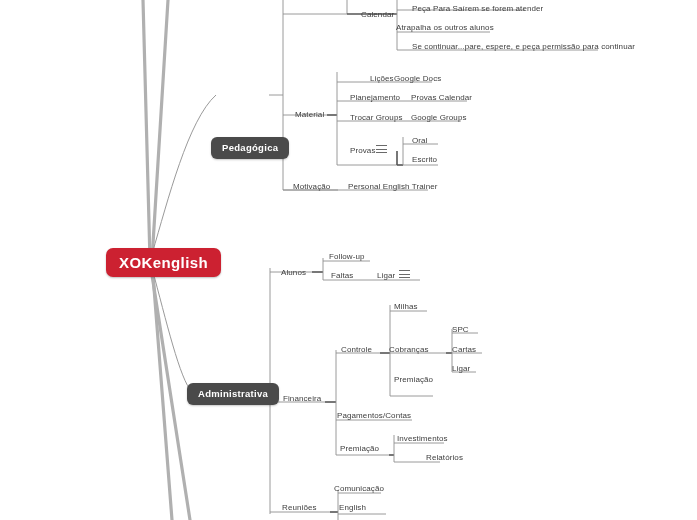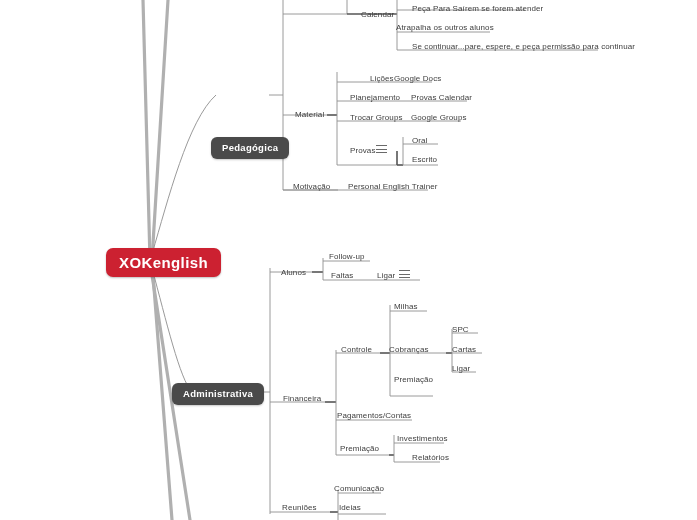--- a/index.html
+++ b/index.html
@@ -146,21 +146,21 @@
   </svg>
 
   <div class="node root" style="left:106px;top:248px;">
     <span>XOKenglish</span>
   </div>
 
   <div class="node branch" style="left:211px;top:90px;margin-top:47px;">
     <span>Pedagógica</span>
   </div>
 
-  <div class="node branch" style="left:172px;top:383px;text-align:center;">
+  <div class="node branch" style="left:187px;top:383px;text-align:center;">
     <span>Administrativa</span>
   </div>
 
   <div class="node leaf" style="left:361px;top:11px;">Calendar</div>
 
   <div class="node leaf" style="left:412px;top:5px;">Peça Para Saírem se forem atender</div>
 
   <div class="node leaf" style="left:396px;top:24px;">Atrapalha os outros alunos</div>
 
   <div class="node leaf" style="left:412px;top:43px;">Se continuar...pare, espere, e peça permissão para continuar</div>
@@ -213,20 +213,20 @@
   <div class="node leaf" style="left:452px;top:346px;">Cartas</div>
   <div class="node leaf" style="left:452px;top:365px;">Ligar</div>
 
   <div class="node leaf" style="left:394px;top:376px;">Premiação</div>
 
   <div class="node leaf" style="left:337px;top:412px;">Pagamentos/Contas</div>
 
   <div class="node leaf" style="left:340px;top:445px;">Premiação</div>
 
   <div class="node leaf" style="left:397px;top:435px;">Investimentos</div>
-  <div class="node leaf" style="left:383px;top:454px;padding-left:29px;">Relatórios</div>
+  <div class="node leaf" style="left:397px;top:454px;padding-left:29px;">Relatórios</div>
 
   <div class="node leaf" style="left:282px;top:504px;">Reuniões</div>
 
   <div class="node leaf" style="left:334px;top:485px;">Comunicação</div>
-  <div class="node leaf" style="left:339px;top:504px;">Ideias</div>
+  <div class="node leaf" style="left:339px;top:504px;">English</div>
 
 </div>
 
 </body></html>

